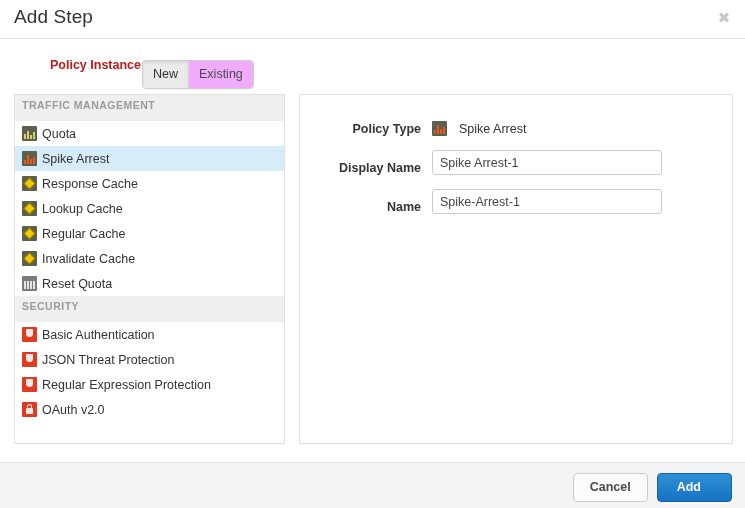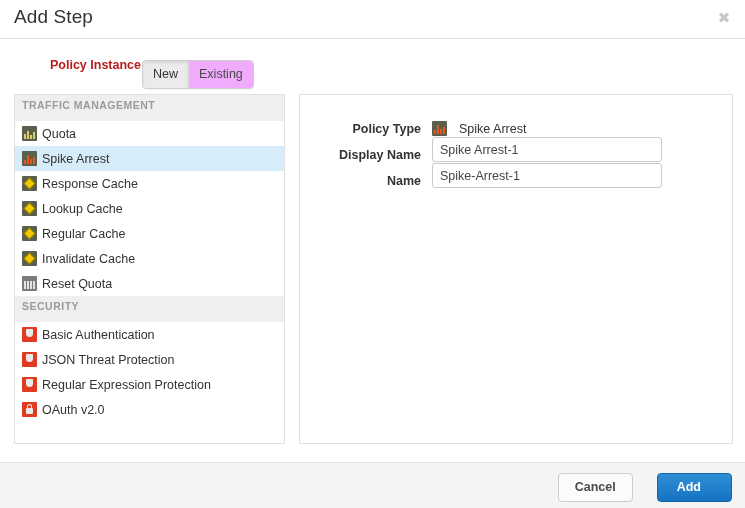--- a/index.html
+++ b/index.html
@@ -236,21 +236,21 @@
   .form-row .flabel {
     width: 132px;
     text-align: right;
     font-size: 12.5px;
     font-weight: bold;
     color: #333333;
     padding-right: 11px;
     box-sizing: border-box;
   }
   .row-policytype { margin-top: 21px; height: 20px; }
-  .row-field { height: 26px; }
+  .row-field { margin-top: 13px; height: 26px; }
   .policy-type-value {
     display: flex;
     align-items: center;
     font-size: 12.5px;
     color: #333333;
   }
   .policy-type-value .ptname { margin-left: 12px; }
   .text-input {
     width: 230px;
     height: 25px;
@@ -274,21 +274,21 @@
     height: 46px;
     background: #f4f4f4;
     border-top: 1px solid #e2e2e2;
     box-sizing: border-box;
   }
   .footer-buttons {
     position: absolute;
     right: 13px;
     top: 10px;
     display: flex;
-    gap: 24px;
+    gap: 9px;
   }
   .btn {
     font-family: "Liberation Sans", sans-serif;
     font-size: 12.5px;
     font-weight: bold;
     padding: 6px 16px 7px 16px;
     border-radius: 4px;
     cursor: pointer;
     line-height: 14px;
   }

